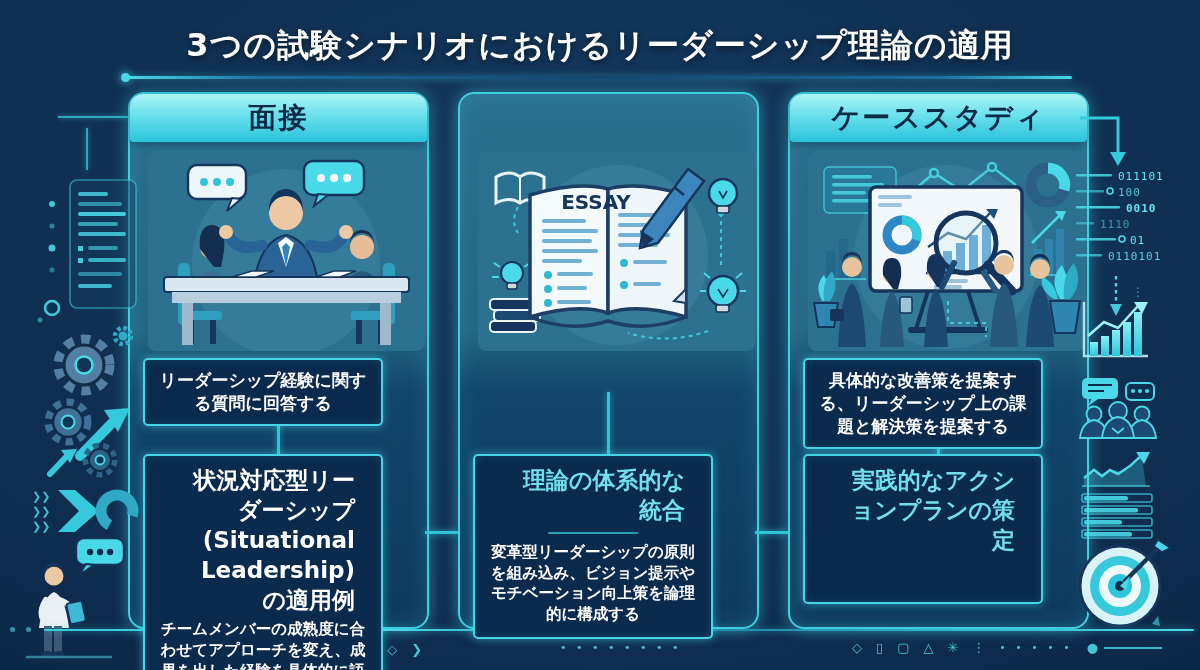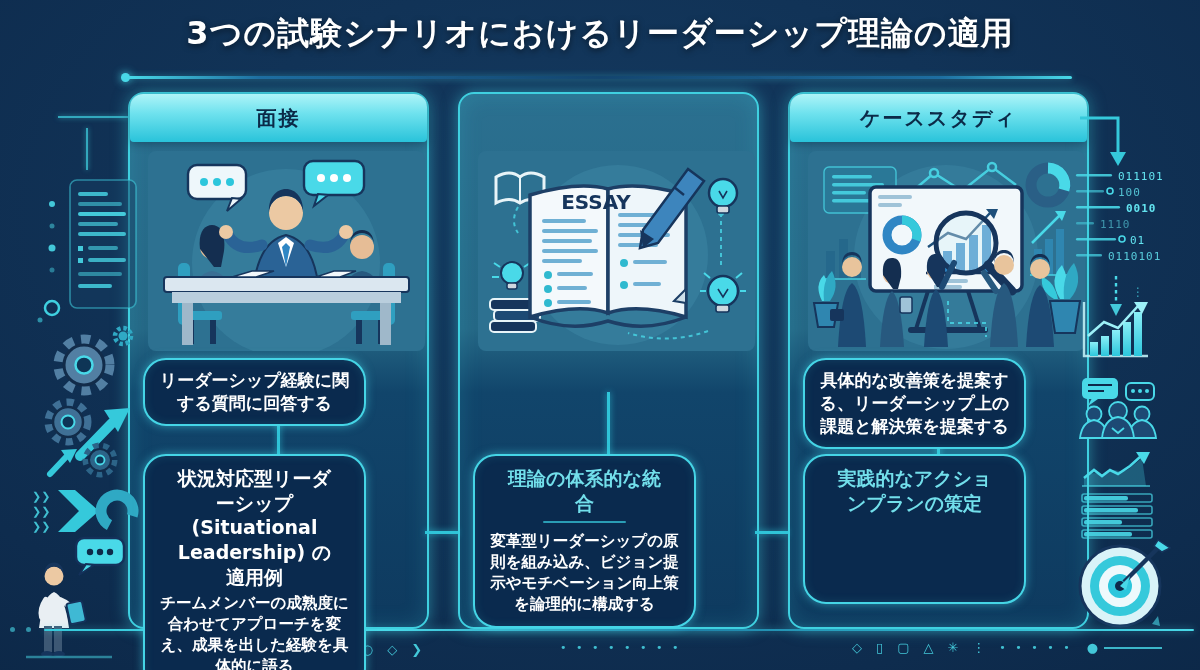--- a/index.html
+++ b/index.html
@@ -3,21 +3,21 @@
 <meta charset="utf-8">
 <style>
   html,body{margin:0;padding:0;background:#081d36;}
   #stage{
     position:relative;width:1200px;height:670px;overflow:hidden;
     font-family:"DejaVu Sans","Liberation Sans",sans-serif;
     background:radial-gradient(120% 130% at 50% 32%, #143a60 0%, #0e2c4e 55%, #091f3a 100%);
   }
   
   .title{
-    position:absolute;left:0;top:12px;width:100%;text-align:center;
+    position:absolute;left:0;top:24px;width:100%;text-align:center;
     color:#ffffff;font-size:32px;font-weight:800;letter-spacing:1px;margin:0;
     text-shadow:0 2px 6px rgba(0,0,0,.55);
   }
   .title-underline{
     position:absolute;left:128px;top:76px;width:944px;height:3px;border-radius:2px;
     background:linear-gradient(90deg,#49d9e8 0%,#1e6da0 14%,#14446e 50%,#1e6da0 86%,#49d9e8 100%);
     box-shadow:0 0 6px rgba(73,217,232,.45);
   }
   .title-underline::before{
     content:"";position:absolute;left:-7px;top:-3px;width:9px;height:9px;border-radius:50%;
@@ -29,37 +29,37 @@
     border:2px solid #3fd0e0;
     background:linear-gradient(180deg,#2b7090 0%,#256785 44%,#11456b 56%,#0e3a5f 100%);
     box-shadow:0 0 16px rgba(63,208,224,.5), inset 0 0 22px rgba(63,208,224,.18);
   }
   .card-header{
     position:absolute;left:0;top:0;width:100%;height:48px;border-radius:13px 13px 4px 4px;
     background:linear-gradient(180deg,#aef4f8 0%,#6fe2ee 40%,#29c3da 100%);
     display:flex;align-items:center;justify-content:center;
     box-shadow:0 2px 8px rgba(0,20,40,.35);
   }
-  .card-header h2{margin:0;font-size:20px;font-weight:800;color:#0b2a48;letter-spacing:2px;}
+  .card-header h2{margin:0;font-size:28px;font-weight:800;color:#0b2a48;letter-spacing:2px;}
   .illus{position:absolute;left:18px;top:57px;width:277px;height:200px;border-radius:8px;overflow:hidden;}
   .illus svg{display:block;}
   .connector-v{
     position:absolute;left:calc(50% - 1.5px);top:298px;width:3px;height:76px;
     background:#2fc4d8;box-shadow:0 0 6px rgba(47,196,216,.8);z-index:0;
   }
   .tbox{
-    position:absolute;left:13px;width:223px;box-sizing:border-box;z-index:1;
-    background:#0a2a4e;border:2px solid #45d5e6;border-radius:23px;
+    position:absolute;left:13px;width:240px;box-sizing:border-box;z-index:1;
+    background:#0a2a4e;border:2px solid #45d5e6;border-radius:5px;
     box-shadow:0 0 10px rgba(69,213,230,.55), inset 0 0 10px rgba(69,213,230,.14);
     text-align:center;color:#ffffff;
   }
   .box1{top:264px;padding:9px 10px;}
   .box1 p{margin:0;font-size:17px;font-weight:700;line-height:1.35;}
   .box2{top:360px;min-height:150px;padding:10px 10px 12px;}
-  .box2 h3{margin:0 16px 4px;font-size:19px;font-weight:800;line-height:1.3;color:#72dfeb;}
+  .box2 h3{margin:0 16px 4px;font-size:23px;font-weight:800;line-height:1.3;color:#72dfeb;text-align:right;}
   .box2 h3.white{color:#ffffff;}
   .box2 .divider{width:42%;height:2px;background:#2a9db5;margin:6px auto 8px;border-radius:1px;}
   .box2 p{margin:2px 0 0;font-size:15.5px;font-weight:700;line-height:1.34;}
   
   .connector-h{position:absolute;top:531px;height:3px;background:#2fc4d8;box-shadow:0 0 6px rgba(47,196,216,.8);}
   
   .frame-line{position:absolute;background:rgba(63,208,224,.75);box-shadow:0 0 5px rgba(63,208,224,.6);}
   
   .margin-art{position:absolute;}
   .binary-text{font-family:"DejaVu Sans Mono","Liberation Mono",monospace;}

